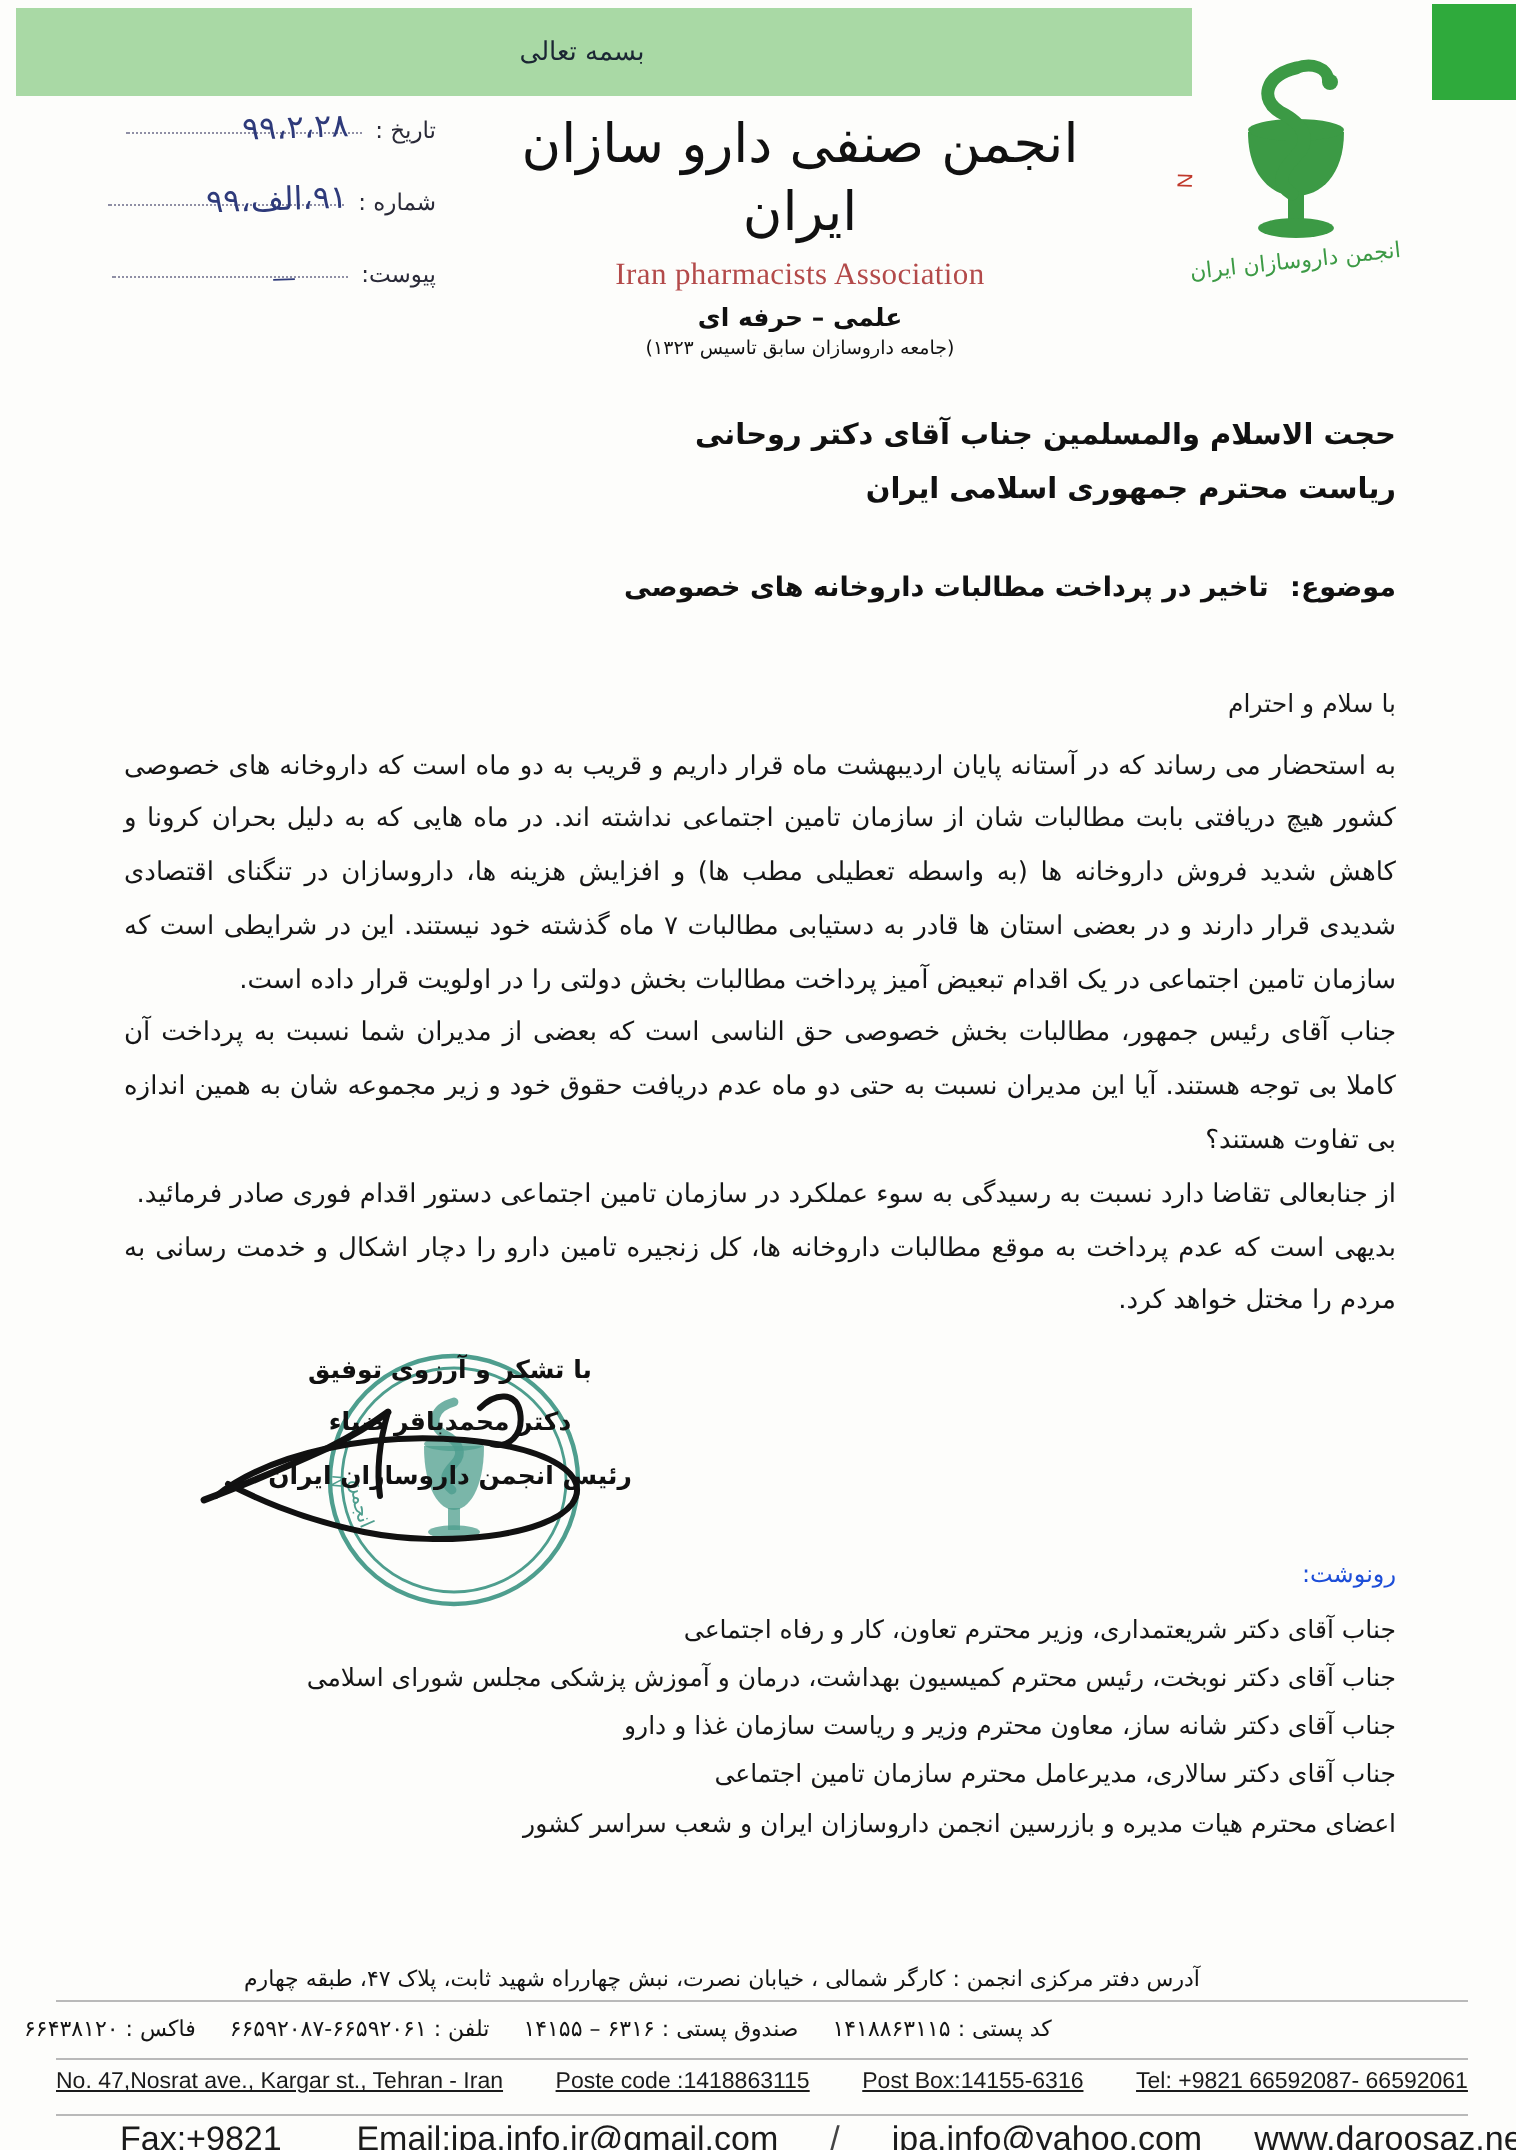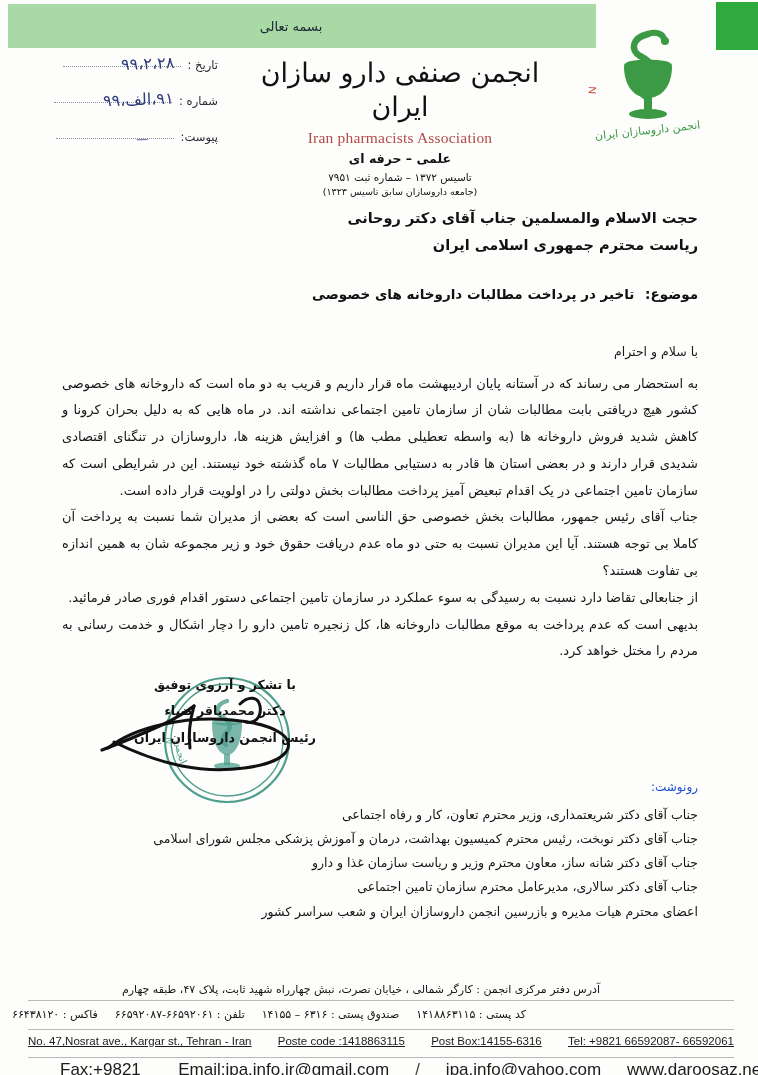--- a/index.html
+++ b/index.html
@@ -354,21 +354,20 @@
       <span class="meta-label">پیوست:</span>
       <span class="meta-dots"></span>
       <span class="meta-value attach">—</span>
     </div>
   </div>
 
   <div class="org-head">
     <div class="org-name-fa">انجمن صنفی دارو سازان ایران</div>
     <div class="org-name-en">Iran pharmacists Association</div>
     <div class="org-sub1">علمی – حرفه ای</div>
-    <div class="org-sub2">تاسیس ۱۳۷۲ – شماره ثبت ۷۹۵۱</div>
     <div class="org-sub3">(جامعه داروسازان سابق تاسیس ۱۳۲۳)</div>
   </div>
 
   <div class="letter">
     <div class="addressee">
       <div>حجت الاسلام والمسلمین جناب آقای دکتر روحانی</div>
       <div>ریاست محترم جمهوری اسلامی ایران</div>
     </div>
     <div class="subject">
       <span class="s-label">موضوع:</span>

